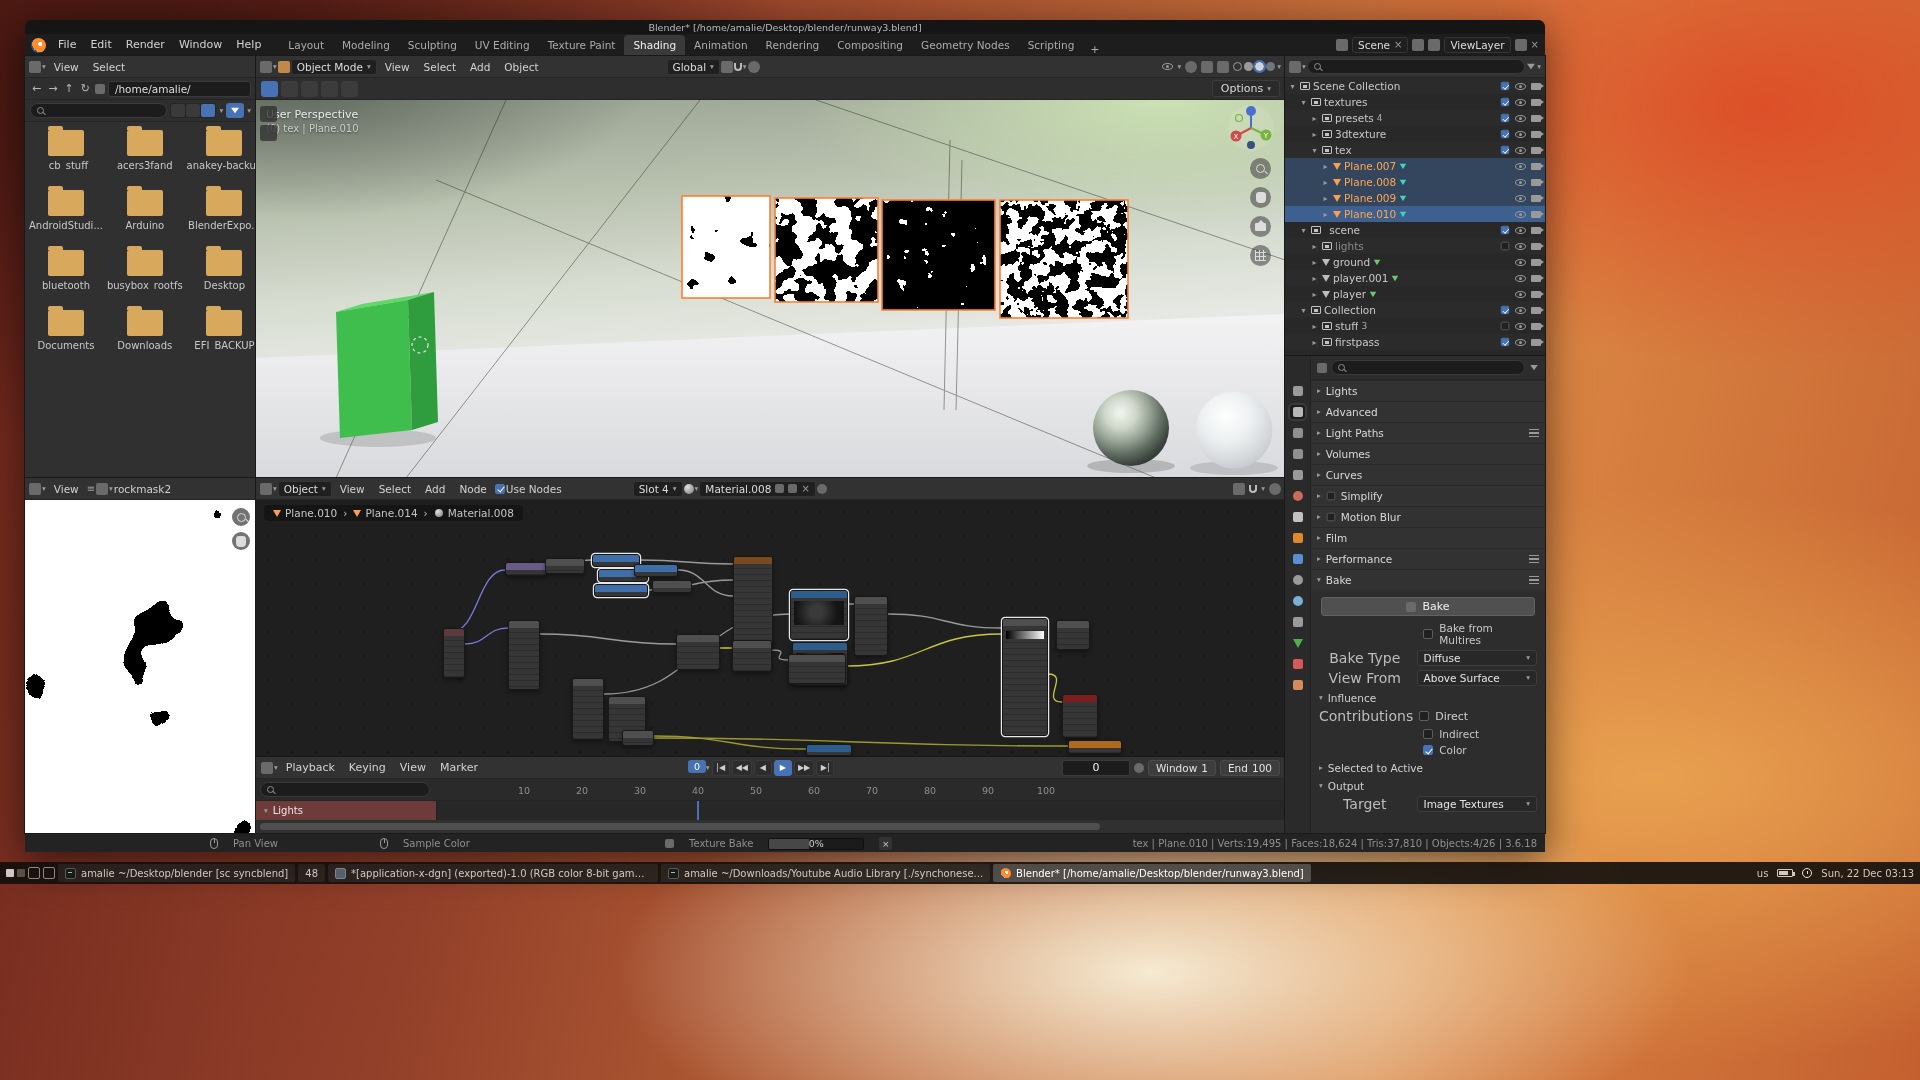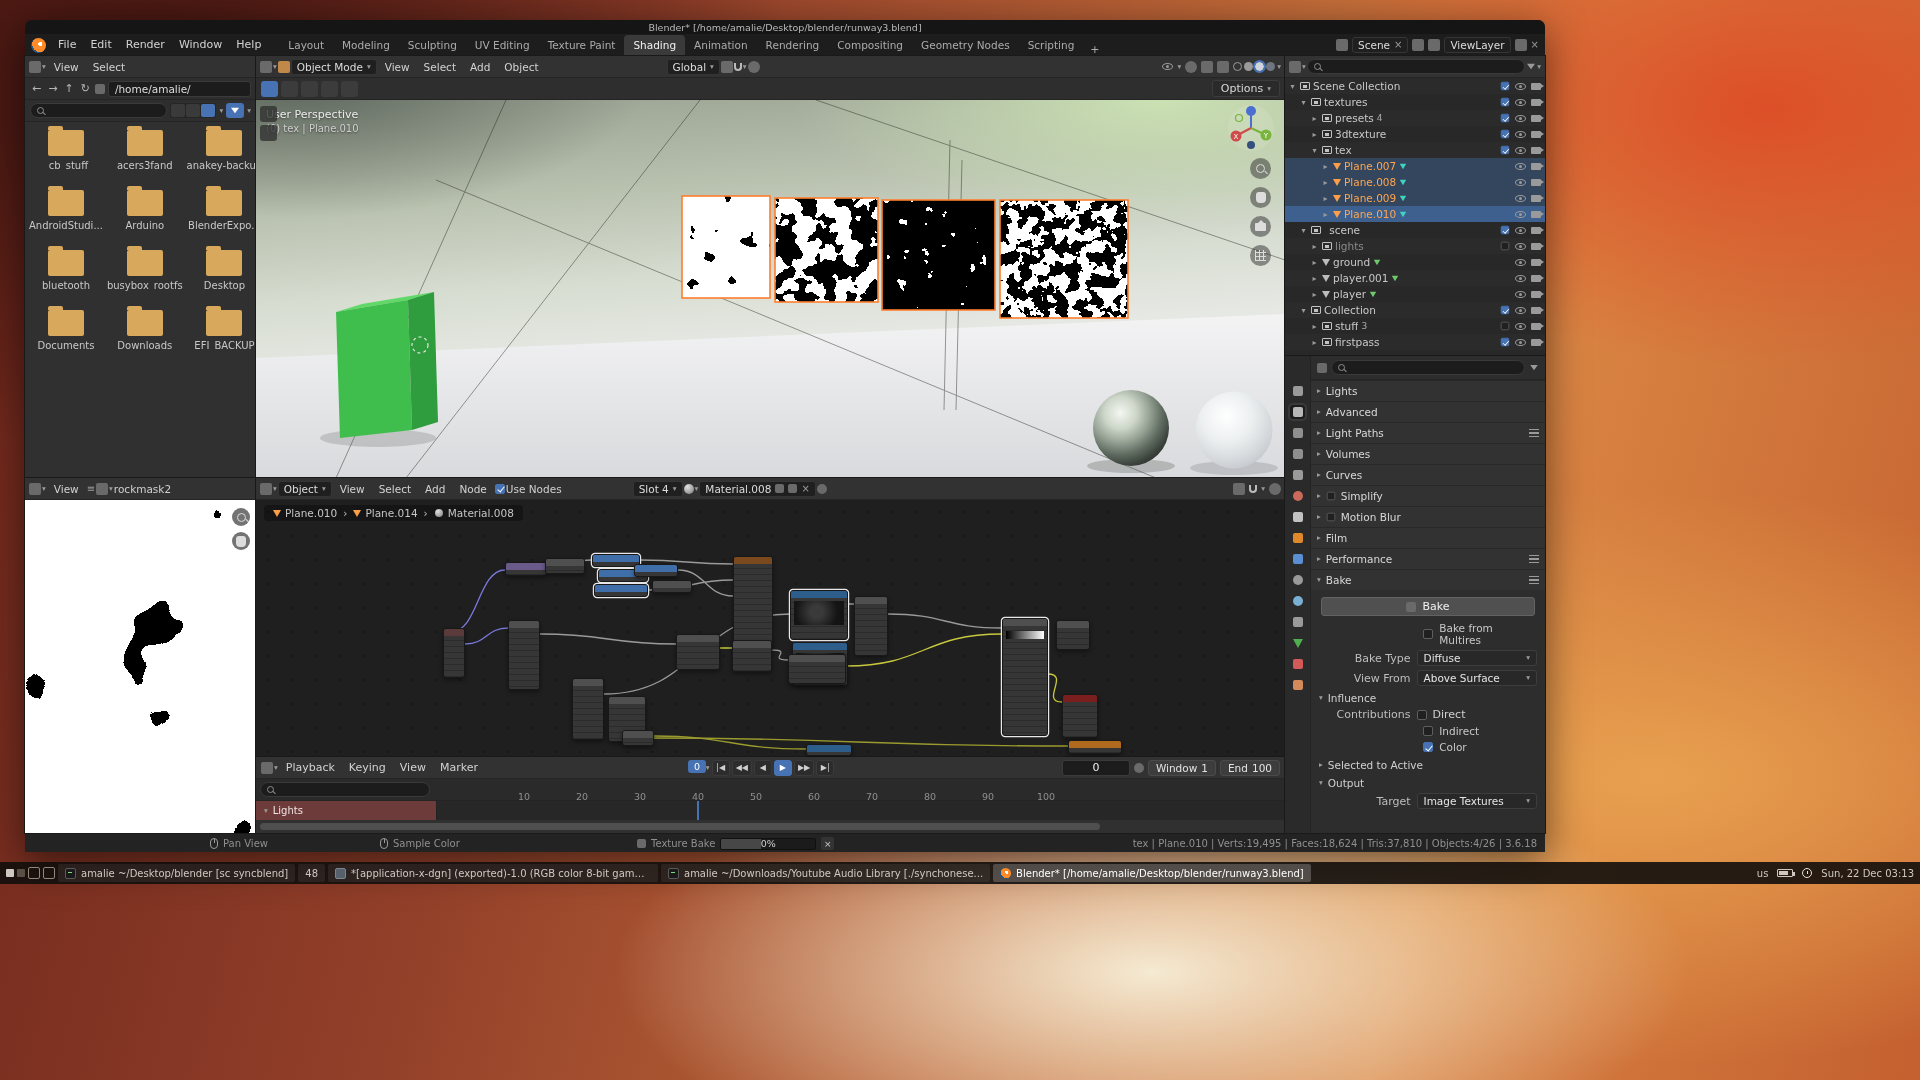--- a/index.html
+++ b/index.html
@@ -121,21 +121,21 @@
 .ptab .sh{width:10px;height:10px;border-radius:2px}
 .prop-main{position:absolute;left:26px;top:0;right:0;bottom:0;overflow:hidden}
 .prop-search{height:24px;display:flex;align-items:center;gap:4px;padding:0 6px;background:#2d2d2d;border-bottom:1px solid #262626}
 .prop-header{height:21px;background:#323232;border-top:1px solid #282828;display:flex;align-items:center;gap:5px;padding:0 6px;color:#d8d8d8;font-size:10.5px}
 .prop-header .rt{margin-left:auto;display:flex;gap:3px;align-items:center}
 .hamb{width:10px;height:8px;border-top:1.4px solid #9a9a9a;border-bottom:1.4px solid #9a9a9a;position:relative}
 .hamb::after{content:"";position:absolute;left:0;top:2.4px;width:100%;height:1.4px;background:#9a9a9a}
 .bake-body{background:#2d2d2d;padding:5px 0 2px}
 .bake-btn{margin:2px 10px 6px;height:19px;background:#505050;border:1px solid #626262;border-radius:3px;display:flex;align-items:center;justify-content:center;gap:6px;color:#f0f0f0}
 .prow{display:flex;align-items:center;margin:4px 8px;gap:6px}
-.plabel{flex:0 0 42%;text-align:right;color:#bdbdbd;font-size:11px;white-space:nowrap}
+.plabel{flex:0 0 42%;text-align:center;color:#bdbdbd;font-size:14px;white-space:nowrap}
 .pfield{flex:1;background:#282828;border:1px solid #3d3d3d;border-radius:3px;height:16px;display:flex;align-items:center;padding:0 6px;color:#e4e4e4;font-size:10.5px;white-space:nowrap}
 .pfield .chev{margin-left:auto}
 .pcheckrow{display:flex;align-items:center;gap:6px;margin:4px 8px 4px calc(42% + 14px);color:#c8c8c8;font-size:10.5px}
 .subhdr{display:flex;align-items:center;gap:5px;margin:6px 8px 2px;color:#d0d0d0;font-size:10.5px}
 
 .node-canvas{position:absolute;left:0;top:22px;right:0;bottom:0;background:#1f1f1f;background-image:radial-gradient(circle,#171717 1px,transparent 1px);background-size:24px 24px;overflow:hidden}
 .breadcrumb{position:absolute;left:8px;top:5px;display:flex;align-items:center;gap:6px;background:rgba(0,0,0,.32);border-radius:4px;padding:2px 9px;font-size:10.5px;color:#c4c4c4;z-index:5}
 .gnode{position:absolute;background:#2e2e2e;border:1px solid #181818;border-radius:3px;box-shadow:0 2px 4px rgba(0,0,0,.4);background-image:repeating-linear-gradient(180deg,rgba(255,255,255,.04) 0 5px,rgba(0,0,0,.08) 5px 6px)}
 .gnode.sel{box-shadow:0 0 0 1.2px #e8e8e8}
 .gnode-h{height:7px;border-radius:2px 2px 0 0}
@@ -145,31 +145,31 @@
 .gl{z-index:3}
 
 .tl-header{height:22px;background:#323232;border-bottom:1px solid #252525;display:flex;align-items:center;gap:1px;padding:0 5px;position:relative}
 .playgrp{position:absolute;left:440px;display:flex;align-items:center;gap:2px}
 .pbtn{min-width:18px;height:16px;background:#2c2c2c;border:1px solid #3a3a3a;border-radius:3px;color:#cfcfcf;font-size:8px;display:flex;align-items:center;justify-content:center;padding:0 3px}
 .pbtn.play{background:#4772b3;border-color:#4772b3;color:#fff}
 .tl-right{position:absolute;right:5px;display:flex;align-items:center;gap:4px}
 .framefield{width:68px;height:16px;background:#1c1c1c;border:1px solid #3a3a3a;border-radius:3px;display:flex;align-items:center;justify-content:center;color:#eee}
 .sefield{height:16px;background:#3d3d3d;border:1px solid #4a4a4a;border-radius:3px;display:flex;align-items:center;gap:4px;padding:0 7px;color:#e2e2e2;font-size:10.5px}
 .ruler{position:absolute;left:0;top:22px;right:0;height:22px;background:#2a2a2a;border-bottom:1px solid #242424}
-.tick{position:absolute;top:12px;transform:translateX(-50%);font-size:9.5px;color:#8f8f8f}
+.tick{position:absolute;top:6px;transform:translateX(-50%);font-size:9.5px;color:#8f8f8f}
 .tl-search{position:absolute;left:4px;top:25px;width:170px}
 .playhead-label{position:absolute;left:441px;top:3px;transform:translateX(-50%);background:#4772b3;color:#fff;font-size:9.5px;border-radius:3px;padding:1px 6px;z-index:4}
 .playhead-line{position:absolute;left:441px;top:44px;width:1.5px;height:19px;background:#4772b3;z-index:4}
 .tl-channels{position:absolute;left:0;top:44px;width:181px;height:19px;background:#2b2b2b;border-right:1px solid #222}
 .summary-row{height:19px;background:#6e3b3b;display:flex;align-items:center;gap:5px;padding:0 8px;color:#efe3e3;font-size:10px}
 .tl-dope{position:absolute;left:181px;top:44px;right:0;height:19px;background:#272727}
 .tl-scroll{position:absolute;left:4px;bottom:3px;height:7px;width:840px;background:#4f4f4f;border-radius:4px}
 
 .statusbar{position:absolute;left:0;top:813px;width:100%;height:19px;background:#232323;border-top:1px solid #1a1a1a;font-size:10px;color:#8f8f8f}
-.sb-item{position:absolute;top:0;height:19px;display:flex;align-items:center;gap:5px}
+.sb-item{position:absolute;top:0;height:19px;display:flex;align-items:center;gap:15px}
 .progress{width:96px;height:12px;background:#1b1b1b;border:1px solid #101010;border-radius:2px;position:relative;overflow:hidden}
 .progress .fill{position:absolute;left:0;top:0;bottom:0;width:42%;background:#474747}
 .progress .ptext{position:absolute;inset:0;display:flex;align-items:center;justify-content:center;color:#d0d0d0;font-size:9.5px}
 .sb-x{width:13px;height:13px;background:#333;border-radius:2px;display:flex;align-items:center;justify-content:center;color:#ccc;font-size:9px}
 
 .taskbar{position:absolute;left:0;top:862px;width:1920px;height:22px;background:rgba(18,14,12,.9);display:flex;align-items:center;gap:3px;padding:0 6px;font-size:10px;color:#cfc8c0}
 .tb-item{display:flex;align-items:center;gap:5px;background:rgba(255,255,255,.07);border-radius:2px;height:18px;padding:0 7px;max-width:330px;white-space:nowrap;overflow:hidden}
 .tb-item.active{background:rgba(255,255,255,.22);color:#fff}
 .tb-label{overflow:hidden;text-overflow:ellipsis}
 .tb-ic{width:11px;height:11px;border-radius:2px;flex:0 0 auto}
@@ -1120,21 +1120,21 @@
 
     <div class="statusbar">
       <span class="sb-item" style="left:185px">
         <span class="mouse"></span>
         <span>Pan View</span>
       </span>
       <span class="sb-item" style="left:355px">
         <span class="mouse"></span>
         <span>Sample Color</span>
       </span>
-      <span class="sb-item" style="left:612px">
+      <span class="sb-item" style="left:640px">
         <span class="icsq dim" style="width:9px;height:9px"></span>
         <span>Texture Bake</span>
         <span class="progress">
           <span class="fill"></span>
           <span class="ptext">0%</span>
         </span>
         <span class="sb-x">×</span>
       </span>
       <span class="sb-item" style="right:8px">
         <span>tex | Plane.010 | Verts:19,495 | Faces:18,624 | Tris:37,810 | Objects:4/26 | 3.6.18</span>

